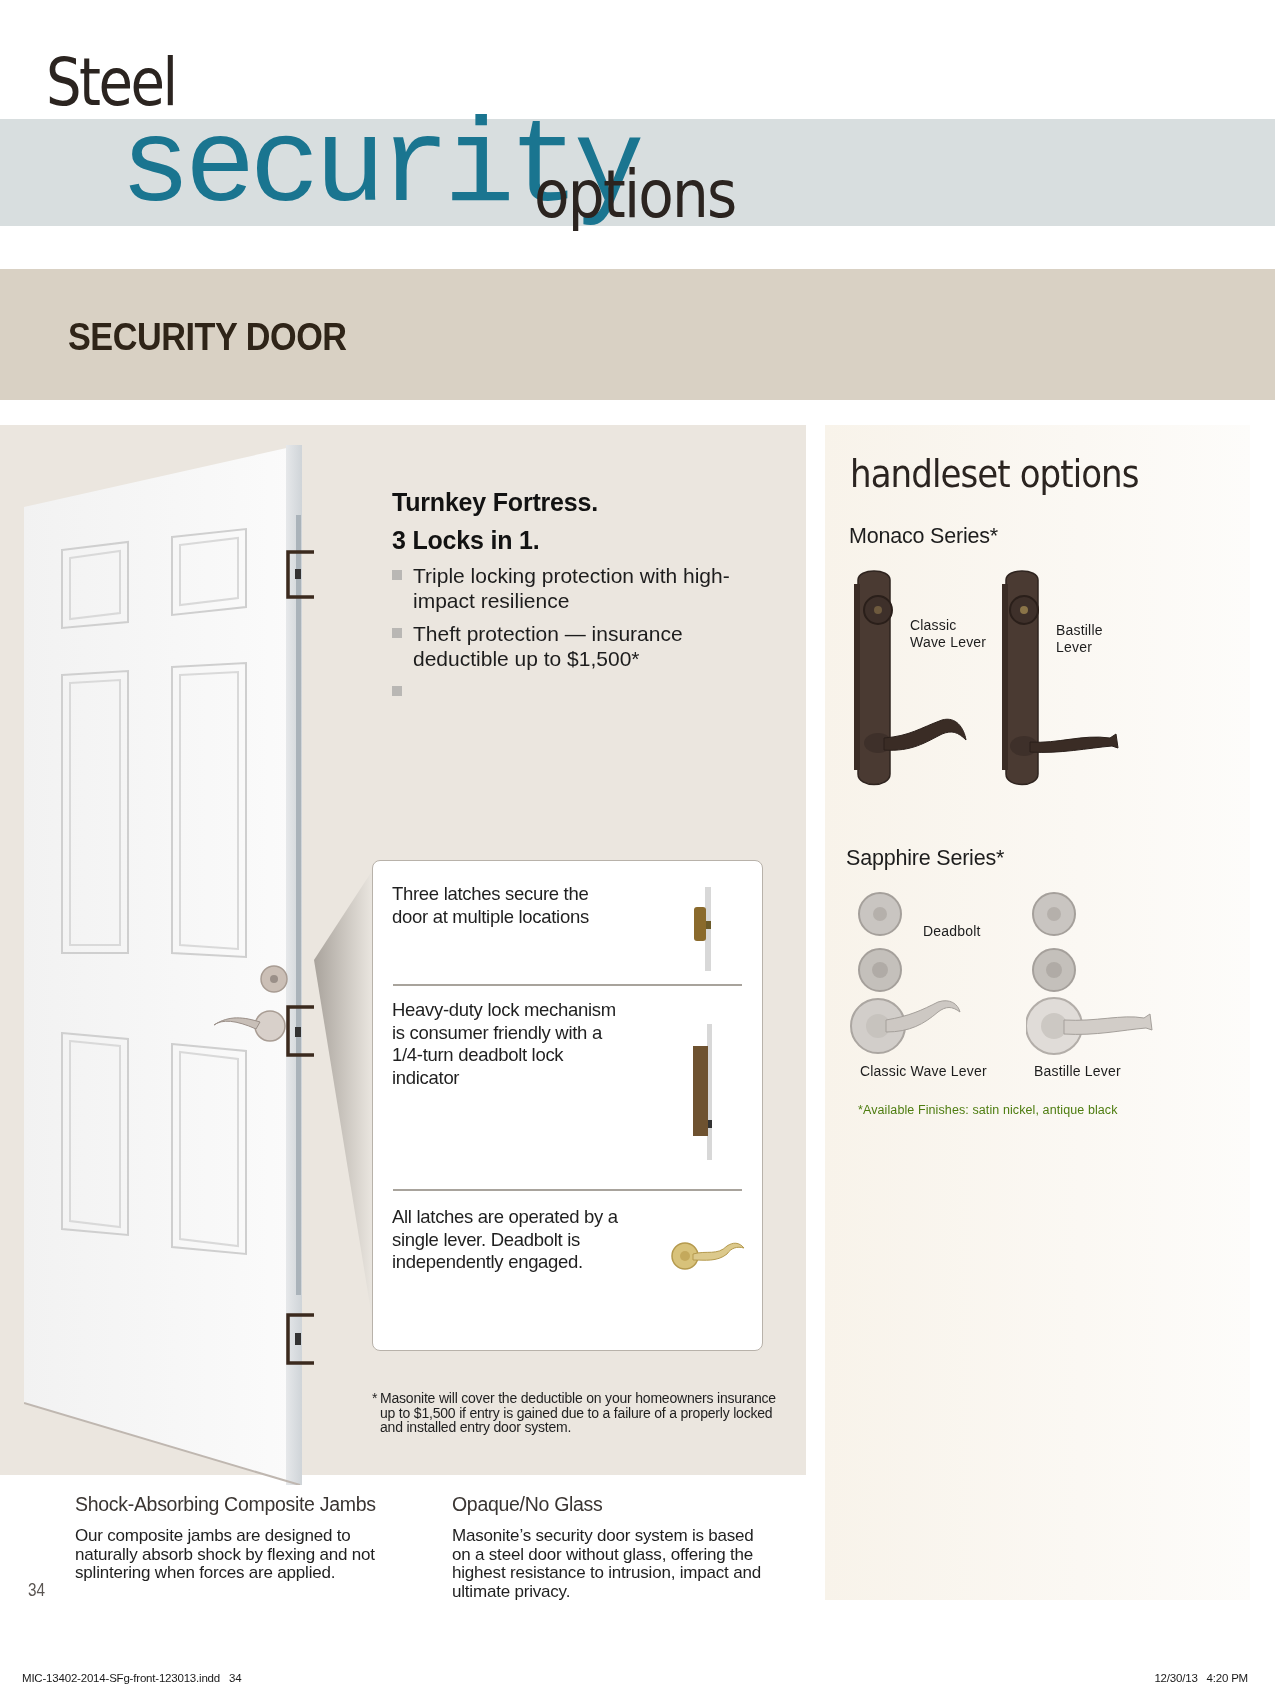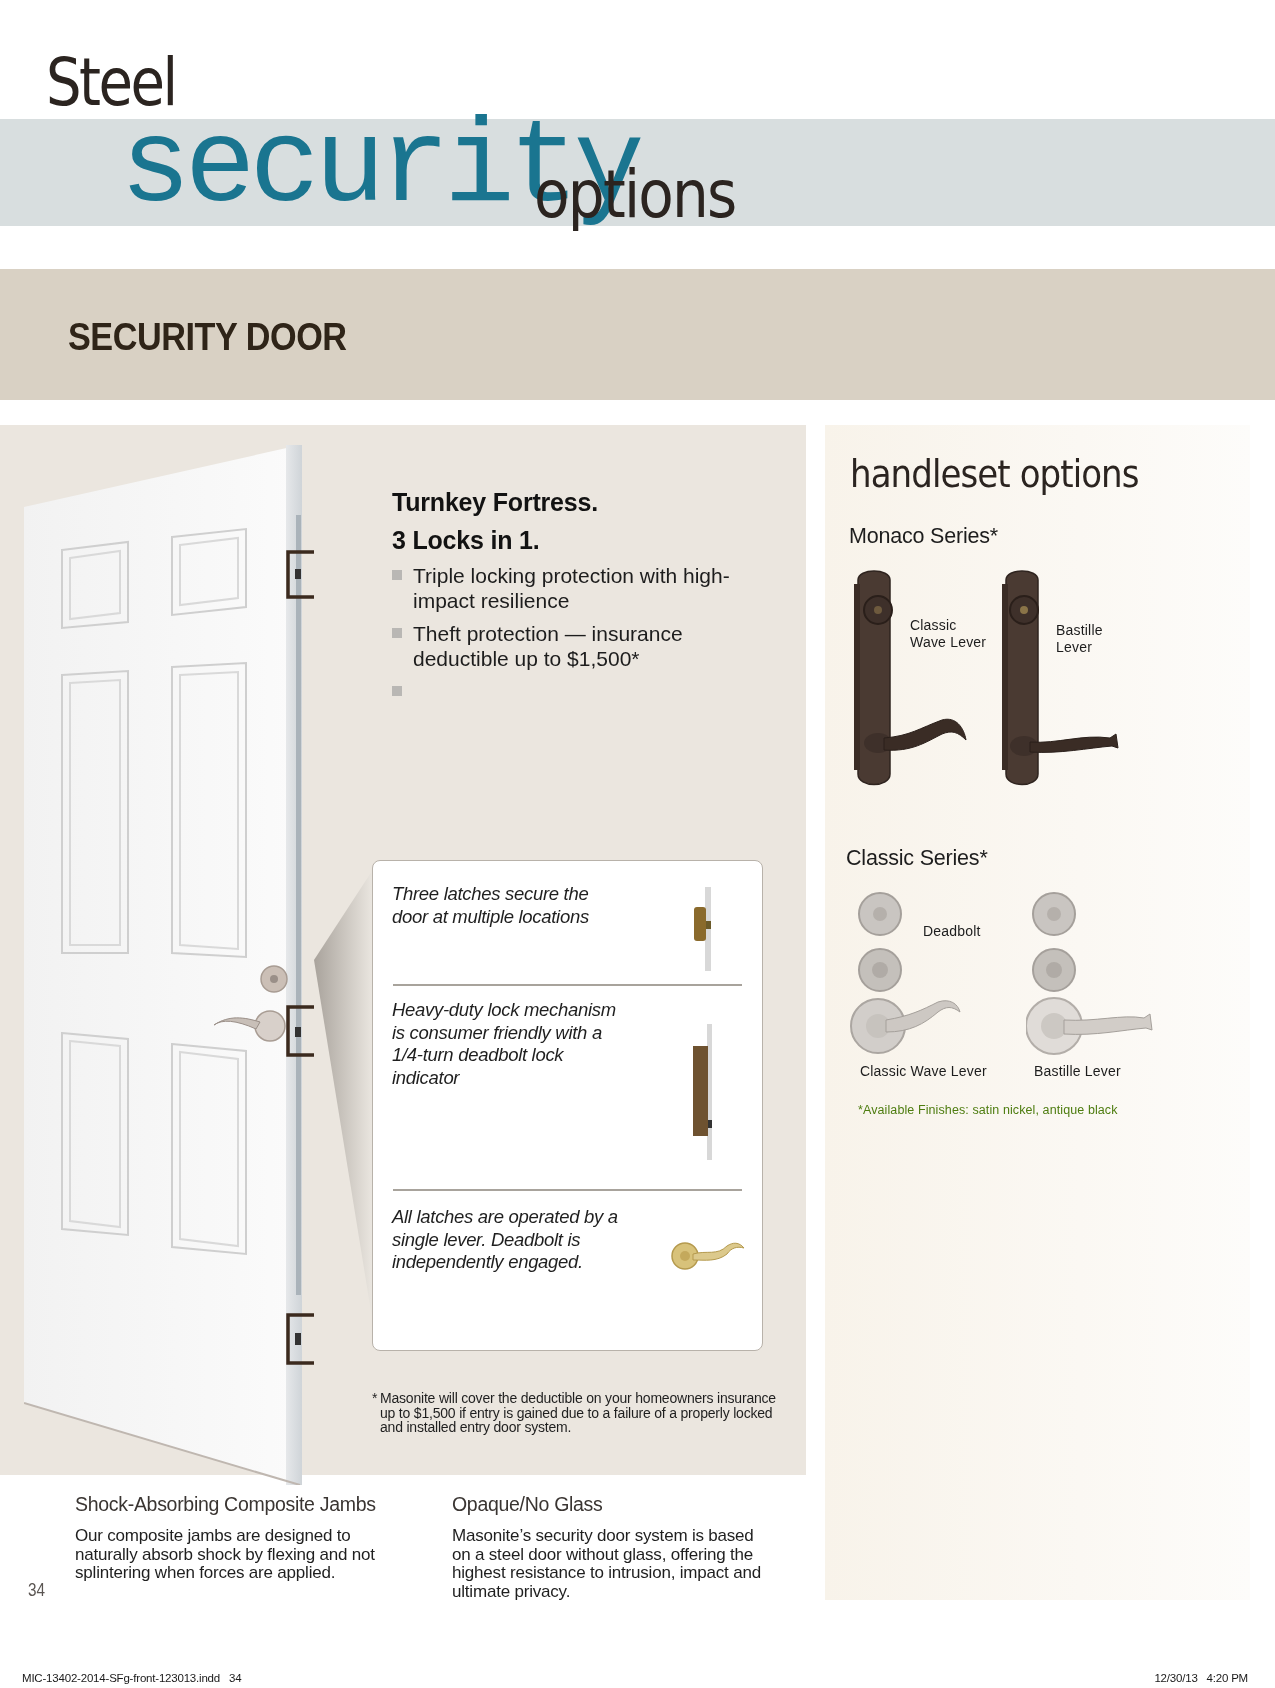--- a/index.html
+++ b/index.html
@@ -28,21 +28,21 @@
   .intro { position: absolute; left: 392px; top: 483px; width: 380px; }
   .intro h2 { font-size: 25px; font-weight: bold; color: #121212; line-height: 38px; letter-spacing: -0.2px; }
   .intro ul { list-style: none; margin-top: 4px; }
   .intro li { position: relative; padding-left: 21px; font-size: 21px; line-height: 25px; color: #1d1d1d; margin-bottom: 8px; }
   .intro li .bullet { position: absolute; left: 0; top: 7px; width: 10px; height: 10px; background: #b9b7b4; }
 
   
   .callout-connector { position: absolute; left: 300px; top: 860px; width: 80px; height: 540px; }
   .callout { position: absolute; left: 372px; top: 860px; width: 391px; height: 491px; background: #ffffff; border: 1.5px solid #b8b2aa; border-radius: 8px; }
   .callout-row { position: absolute; left: 19px; width: 350px; }
-  .callout-row .txt { font-size: 18.5px; line-height: 22.5px; color: #1f1f1f; letter-spacing: -0.3px; font-style: italic; }
+  .callout-row .txt { font-size: 18.5px; line-height: 22.5px; color: #1f1f1f; letter-spacing: -0.3px; }
   .callout-divider { position: absolute; left: 20px; width: 349px; height: 1.5px; background: #a8a39c; }
   .thumb { position: absolute; }
 
   .footnote { position: absolute; left: 372px; top: 1391px; width: 420px; font-size: 14px; line-height: 14.5px; color: #1f1f1f; letter-spacing: -0.2px; }
   .footnote .star { position: absolute; left: 0; top: 0; }
   .footnote .fn-text { padding-left: 8px; display: block; }
 
   
   .feature { position: absolute; top: 1493px; width: 330px; }
   .feature h3 { font-size: 19.5px; font-weight: normal; color: #3a3532; line-height: 22px; letter-spacing: -0.3px; }
@@ -219,21 +219,21 @@
   <circle cx="26" cy="42" r="14" fill="#3e302a" stroke="#2a1f1a" stroke-width="2"></circle>
   <circle cx="26" cy="42" r="4" fill="#8a7448"></circle>
   <ellipse cx="26" cy="178" rx="14" ry="10" fill="#3e302a"></ellipse>
   <path d="M32,174 C60,176 84,166 112,170 L118,166 L120,180 L114,178 C90,180 62,186 32,184 Z" fill="#3a2c25" stroke="#2a1f1a" stroke-width="1"></path>
 </svg>
 <div class="prod-label" style="left:1056px; top:622px;">
   <span>Bastille</span><br>
   <span>Lever</span>
 </div>
 
-<div class="series-title" style="left:846px; top:846px;">Classic Series*</div>
+<div class="series-title" style="left:846px; top:846px;">Sapphire Series*</div>
 
 <svg class="product-img" style="left:850px; top:890px; width:130px; height:170px;" viewBox="0 0 130 170">
   <circle cx="30" cy="24" r="21" fill="#c9c5c1" stroke="#a5a09b" stroke-width="2"></circle>
   <circle cx="30" cy="24" r="7" fill="#b5b0ab"></circle>
   <circle cx="30" cy="80" r="21" fill="#c4c0bb" stroke="#a5a09b" stroke-width="2"></circle>
   <circle cx="30" cy="80" r="8" fill="#b0aba6"></circle>
   <circle cx="28" cy="136" r="27" fill="#d2ceca" stroke="#aba6a1" stroke-width="2"></circle>
   <circle cx="28" cy="136" r="12" fill="#c7c3be"></circle>
   <path d="M36,130 C60,126 72,120 88,112 C100,108 108,114 110,122 C102,116 96,116 88,122 C74,134 60,142 36,142 Z" fill="#cdc8c3" stroke="#a5a09b" stroke-width="1"></path>
 </svg>

